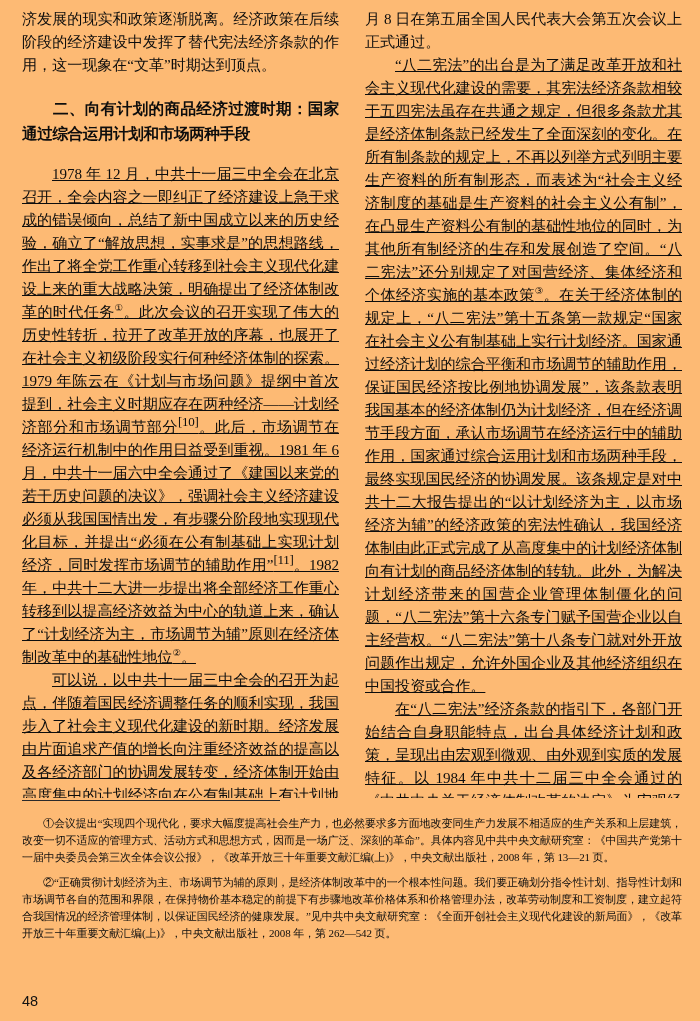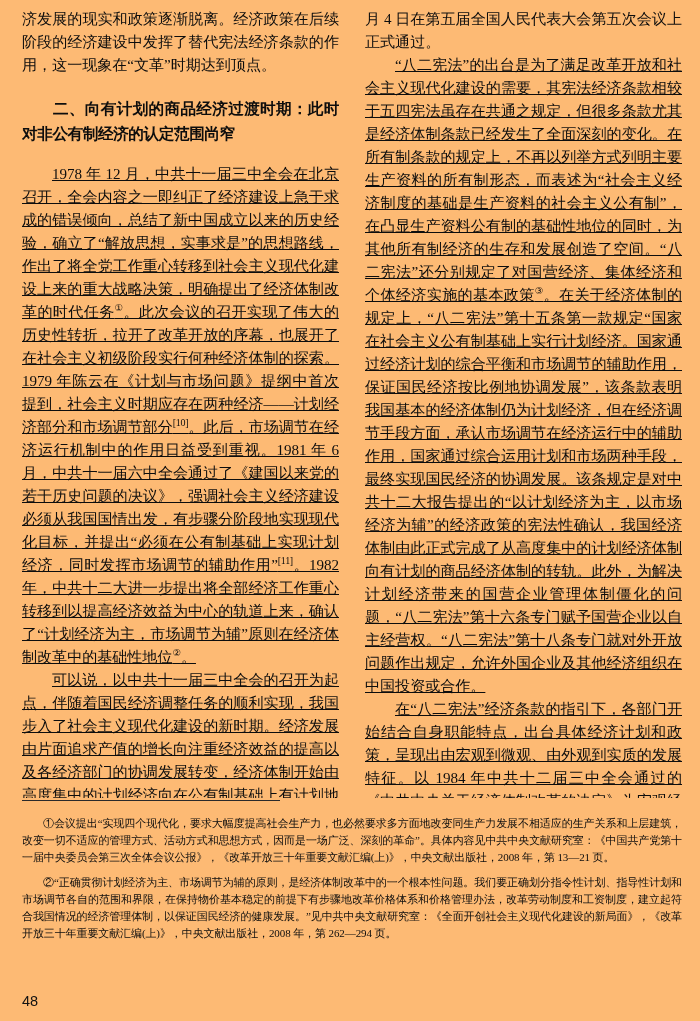--- a/index.html
+++ b/index.html
@@ -65,21 +65,21 @@
     letter-spacing: -0.4px;
   }
 
   sup.fn {
     font-size: 9.5px;
     vertical-align: super;
     line-height: 0;
     font-family: "Liberation Serif", serif;
   }
   sup.fnb {
-    font-size: 10px;
+    font-size: 13px;
     vertical-align: super;
     line-height: 0;
     font-family: "Liberation Serif", serif;
     letter-spacing: -0.3px;
   }
 
   
   .footnote-rule {
     position: absolute;
     left: 22px;
@@ -119,52 +119,52 @@
 <body>
 
 <div class="page">
 
   <div class="columns">
 
     <div class="col">
 
       <p class="body">济发展的现实和政策逐渐脱离。经济政策在后续阶段的经济建设中发挥了替代宪法经济条款的作用，这一现象在“文革”时期达到顶点。</p>
 
-      <h2 class="section">二、向有计划的商品经济过渡时期：此时对非公有制经济的认定范围尚窄</h2>
+      <h2 class="section">二、向有计划的商品经济过渡时期：国家通过综合运用计划和市场两种手段</h2>
 
       <p class="body indent">
         <span>1978 年 12 月，中共十一届三中全会在北京召开，全会内容之一即纠正了经济建设上急于求成的错误倾向，总结了新中国成立以来的历史经验，确立了“解放思想，实事求是”的思想路线，作出了将全党工作重心转移到社会主义现代化建设上来的重大战略决策，明确提出了经济体制改革的时代任务</span><sup class="fn">①</sup><span>。此次会议的召开实现了伟大的历史性转折，拉开了改革开放的序幕，也展开了在社会主义初级阶段实行何种经济体制的探索。1979 年陈云在《计划与市场问题》提纲中首次提到，社会主义时期应存在两种经济——计划经济部分和市场调节部分</span><sup class="fnb">[10]</sup><span>。此后，市场调节在经济运行机制中的作用日益受到重视。1981 年 6 月，中共十一届六中全会通过了《建国以来党的若干历史问题的决议》，强调社会主义经济建设必须从我国国情出发，有步骤分阶段地实现现代化目标，并提出“必须在公有制基础上实现计划经济，同时发挥市场调节的辅助作用”</span><sup class="fnb">[11]</sup><span>。1982 年，中共十二大进一步提出将全部经济工作重心转移到以提高经济效益为中心的轨道上来，确认了“计划经济为主，市场调节为辅”原则在经济体制改革中的基础性地位</span><sup class="fn">②</sup><span>。</span>
       </p>
 
       <p class="body indent">
         <span>可以说，以中共十一届三中全会的召开为起点，伴随着国民经济调整任务的顺利实现，我国步入了社会主义现代化建设的新时期。经济发展由片面追求产值的增长向注重经济效益的提高以及各经济部门的协调发展转变，经济体制开始由高度集中的计划经济向在公有制基础上有计划地发展商品经济转向，科学、教育、文化等领域亦迅速发展。故此，亟须对宪法进行系统修改，以调动一切积极因素进行经济社会建设</span>
       </p>
 
     </div>
 
     <div class="col">
 
-      <p class="body">月 4 日在第五届全国人民代表大会第五次会议上正式通过。</p>
+      <p class="body">月 8 日在第五届全国人民代表大会第五次会议上正式通过。</p>
 
       <p class="body indent">
         <span>“八二宪法”的出台是为了满足改革开放和社会主义现代化建设的需要，其宪法经济条款相较于五四宪法虽存在共通之规定，但很多条款尤其是经济体制条款已经发生了全面深刻的变化。在所有制条款的规定上，不再以列举方式列明主要生产资料的所有制形态，而表述为“社会主义经济制度的基础是生产资料的社会主义公有制”，在凸显生产资料公有制的基础性地位的同时，为其他所有制经济的生存和发展创造了空间。“八二宪法”还分别规定了对国营经济、集体经济和个体经济实施的基本政策</span><sup class="fn">③</sup><span>。在关于经济体制的规定上，“八二宪法”第十五条第一款规定“国家在社会主义公有制基础上实行计划经济。国家通过经济计划的综合平衡和市场调节的辅助作用，保证国民经济按比例地协调发展”，该条款表明我国基本的经济体制仍为计划经济，但在经济调节手段方面，承认市场调节在经济运行中的辅助作用，国家通过综合运用计划和市场两种手段，最终实现国民经济的协调发展。该条规定是对中共十二大报告提出的“以计划经济为主，以市场经济为辅”的经济政策的宪法性确认，我国经济体制由此正式完成了从高度集中的计划经济体制向有计划的商品经济体制的转轨。此外，为解决计划经济带来的国营企业管理体制僵化的问题，“八二宪法”第十六条专门赋予国营企业以自主经营权。“八二宪法”第十八条专门就对外开放问题作出规定，允许外国企业及其他经济组织在中国投资或合作。</span>
       </p>
 
       <p class="body indent">在“八二宪法”经济条款的指引下，各部门开始结合自身职能特点，出台具体经济计划和政策，呈现出由宏观到微观、由外观到实质的发展特征。以 1984 年中共十二届三中全会通过的《中共中央关于经济体制改革的决定》为宏观经济体制改革的起点，进一步强调遵循和运用价值规律指导社会主义经济建设和发展的重要性，指出我国实行的计划经济是有计划的商品经济，应突破传统对立观念，协同运用指令性计划、指导性计划以及市场调节三种经济调控手段进行经济建设。同时，《中共中央关于经济体制改革的决定》就建立合理的价格</p>
 
     </div>
 
   </div>
 
   <div class="footnote-rule"></div>
 
   <div class="footnotes">
     <p class="fnote">
       <span>①</span><span>会议提出“实现四个现代化，要求大幅度提高社会生产力，也必然要求多方面地改变同生产力发展不相适应的生产关系和上层建筑，改变一切不适应的管理方式、活动方式和思想方式，因而是一场广泛、深刻的革命”。具体内容见中共中央文献研究室：《中国共产党第十一届中央委员会第三次全体会议公报》，《改革开放三十年重要文献汇编(上)》，中央文献出版社，2008 年，第 13—21 页。</span>
     </p>
     <p class="fnote">
-      <span>②</span><span>“正确贯彻计划经济为主、市场调节为辅的原则，是经济体制改革中的一个根本性问题。我们要正确划分指令性计划、指导性计划和市场调节各自的范围和界限，在保持物价基本稳定的前提下有步骤地改革价格体系和价格管理办法，改革劳动制度和工资制度，建立起符合我国情况的经济管理体制，以保证国民经济的健康发展。”见中共中央文献研究室：《全面开创社会主义现代化建设的新局面》，《改革开放三十年重要文献汇编(上)》，中央文献出版社，2008 年，第 262—294 页。</span>
+      <span>②</span><span>“正确贯彻计划经济为主、市场调节为辅的原则，是经济体制改革中的一个根本性问题。我们要正确划分指令性计划、指导性计划和市场调节各自的范围和界限，在保持物价基本稳定的前提下有步骤地改革价格体系和价格管理办法，改革劳动制度和工资制度，建立起符合我国情况的经济管理体制，以保证国民经济的健康发展。”见中共中央文献研究室：《全面开创社会主义现代化建设的新局面》，《改革开放三十年重要文献汇编(上)》，中央文献出版社，2008 年，第 262—542 页。</span>
     </p>
   </div>
 
   <div class="pagenum">48</div>
 
 </div>
 
 </body></html>

